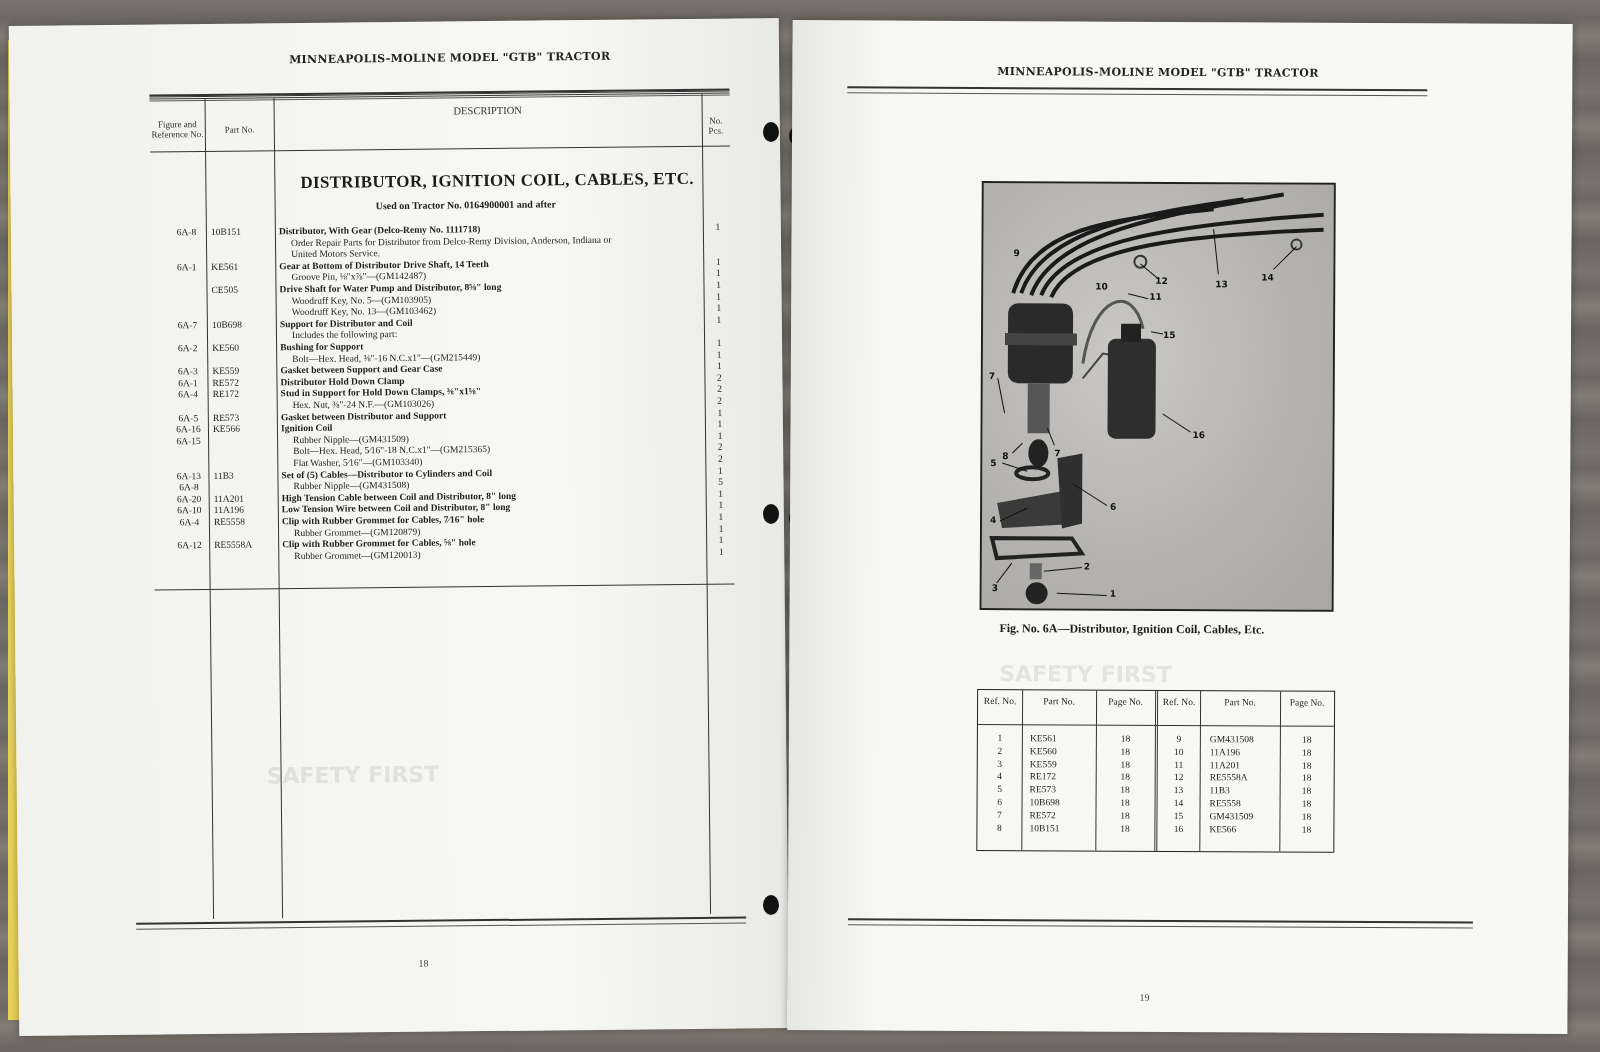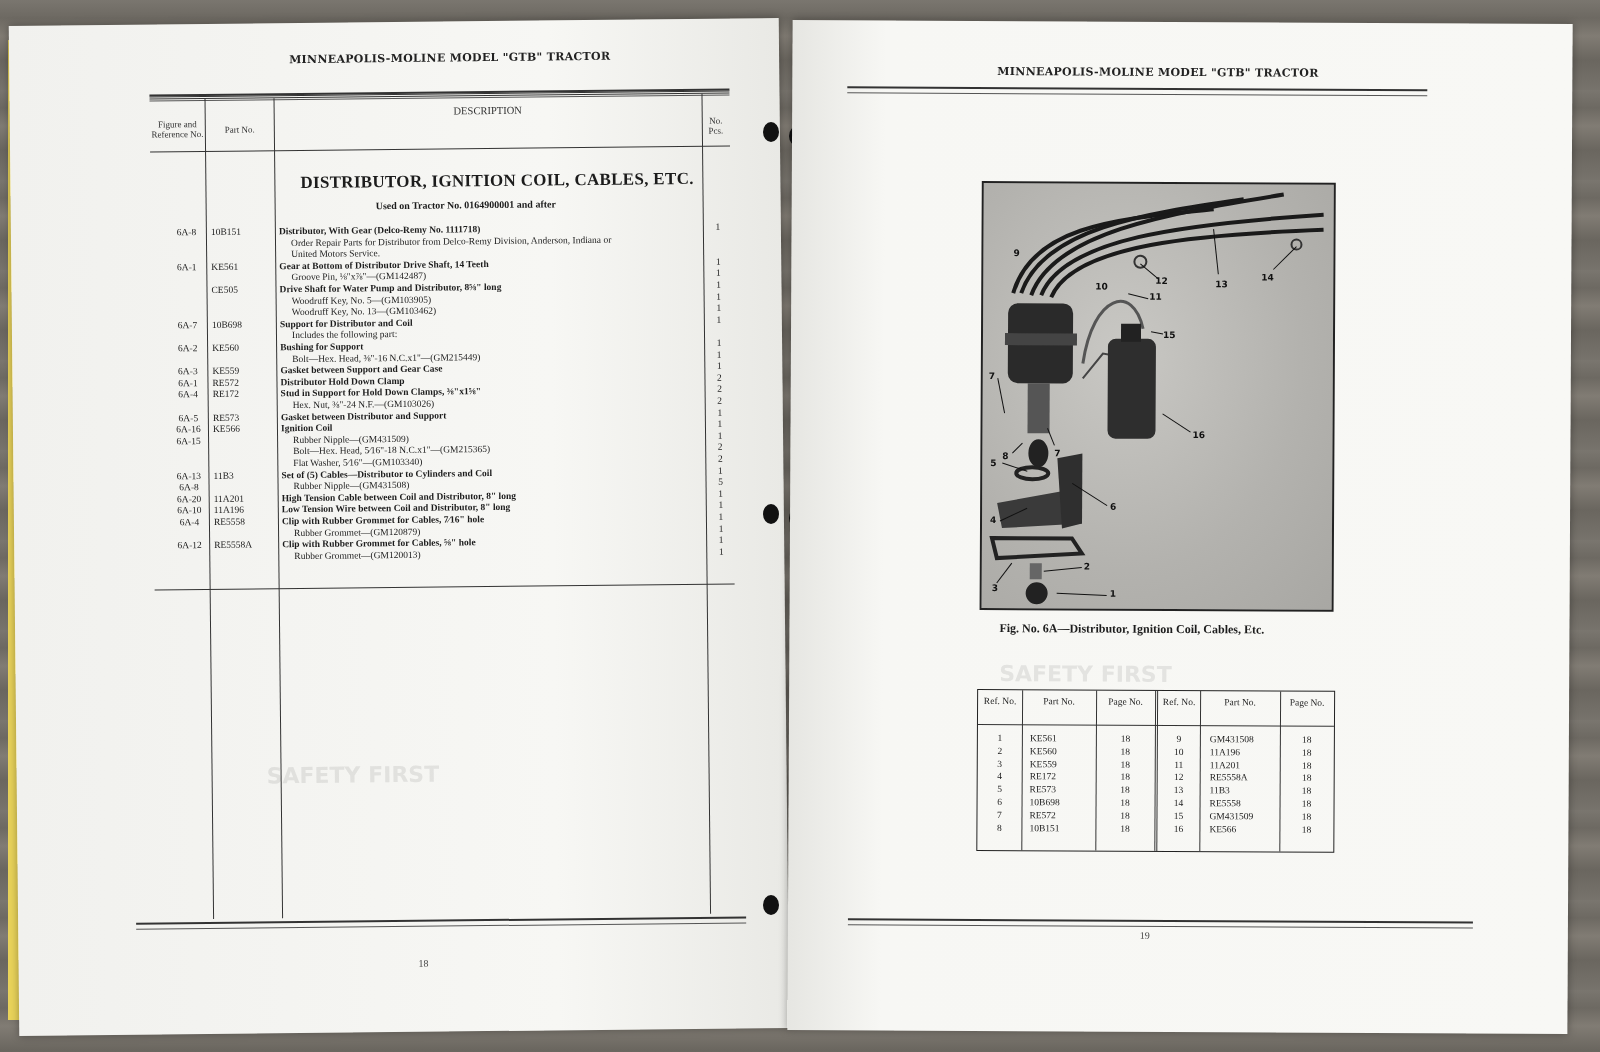--- a/index.html
+++ b/index.html
@@ -391,14 +391,14 @@
         <div class="cell " style="left: 180px; width: 42px; top: 118.8px;">15</div>
         <div class="cell left" style="left: 232px; width: 70px; top: 118.8px;">GM431509</div>
         <div class="cell " style="left: 302px; width: 54px; top: 118.8px;">18</div>
         <div class="cell " style="left: 180px; width: 42px; top: 131.6px;">16</div>
         <div class="cell left" style="left: 232px; width: 70px; top: 131.6px;">KE566</div>
         <div class="cell " style="left: 302px; width: 54px; top: 131.6px;">18</div>
       </div>
   </div>
 
   <div class="rule" style="left:60px;top:898px;width:625px;"></div>
-  <div class="page-num" style="left:352px;top:908px;">19</div>
+  <div class="page-num" style="left:352px;top:970px;">19</div>
 </div>
 
 </body></html>

